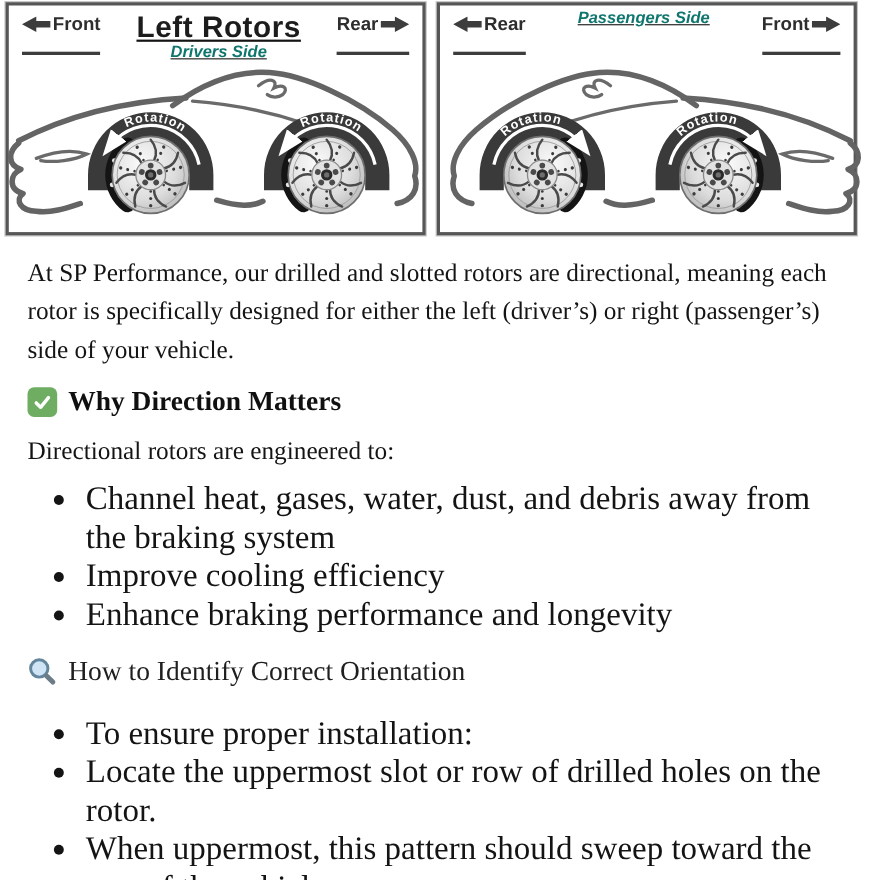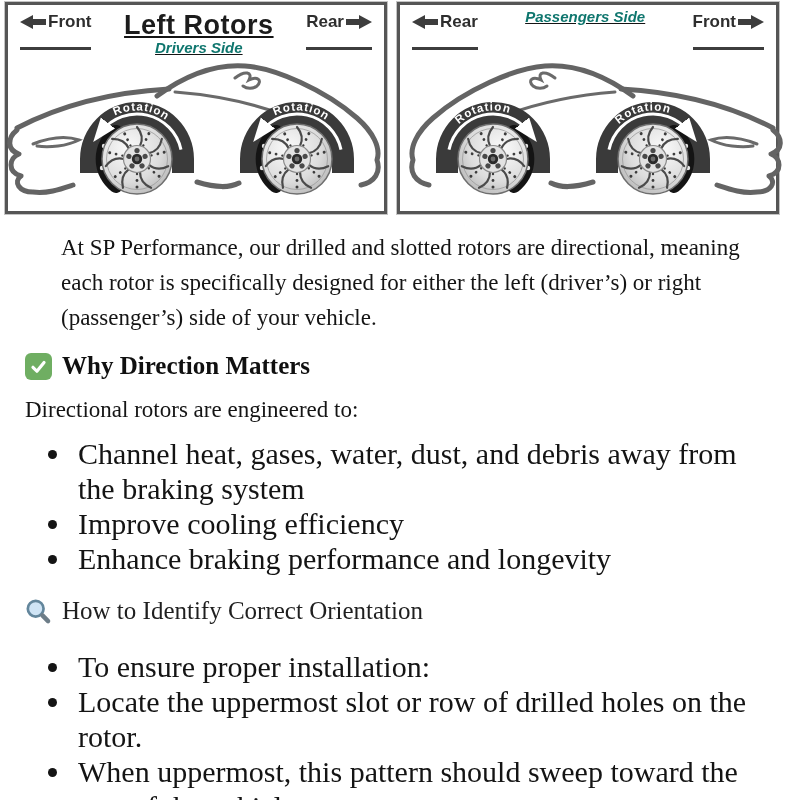--- a/index.html
+++ b/index.html
@@ -16,22 +16,22 @@
   .panel-title { font-size:27px; font-weight:bold; color:#1c1c1c; letter-spacing:0.5px; }
   .panel-subtitle { font-size:15px; font-weight:bold; font-style:italic; color:#0f766e; margin-top:-2px; }
   .arrow-svg { display:block; }
   .cars-svg { position:absolute; left:0; top:0; width:800px; height:218px; z-index:1; pointer-events:none; }
   .sketch { stroke:#646464; stroke-width:5; fill:none; stroke-linecap:round; stroke-linejoin:round; }
   .sketch-thin { stroke:#6a6a6a; stroke-width:3; fill:none; stroke-linecap:round; }
   .rot-text { font-family:"Liberation Sans", sans-serif; font-weight:bold; font-size:11.5px; fill:#ffffff; letter-spacing:1px; }
 
   
   .content { padding:12px 25px 0 25px; width:790px; }
-  .intro { font-size:23px; line-height:35px; max-width:745px;margin-left:36px; }
-  h2.sec { display:flex; align-items:center; gap:10px; font-size:25px; color:#101010; margin:17px 0 12px 0; }
+  .intro { font-size:23px; line-height:35px; max-width:745px; }
+  h2.sec { display:flex; gap:10px; font-size:25px; color:#101010; margin:17px 0 12px 0; }
   h2.sec.bold { font-weight:bold; }
   h2.sec.regular { font-weight:normal; color:#1f1f1f; margin-top:21px; }
   .lead { font-size:23px; line-height:35px; margin-bottom:9px; }
   ul.blist { margin:4px 0 0 0; padding-left:48px; max-width:740px; }
   ul.blist li { font-size:30px; line-height:35px; padding-left:5px; }
   ul.blist.second { margin-top:24px; }
   .emoji-box { display:inline-flex; width:27px; height:27px; background:#6fae62; border-radius:6px; align-items:center; justify-content:center; flex:0 0 auto; }
   .emoji-mag { display:inline-flex; width:27px; height:27px; align-items:center; justify-content:center; flex:0 0 auto; }
 </style>
 </head>

